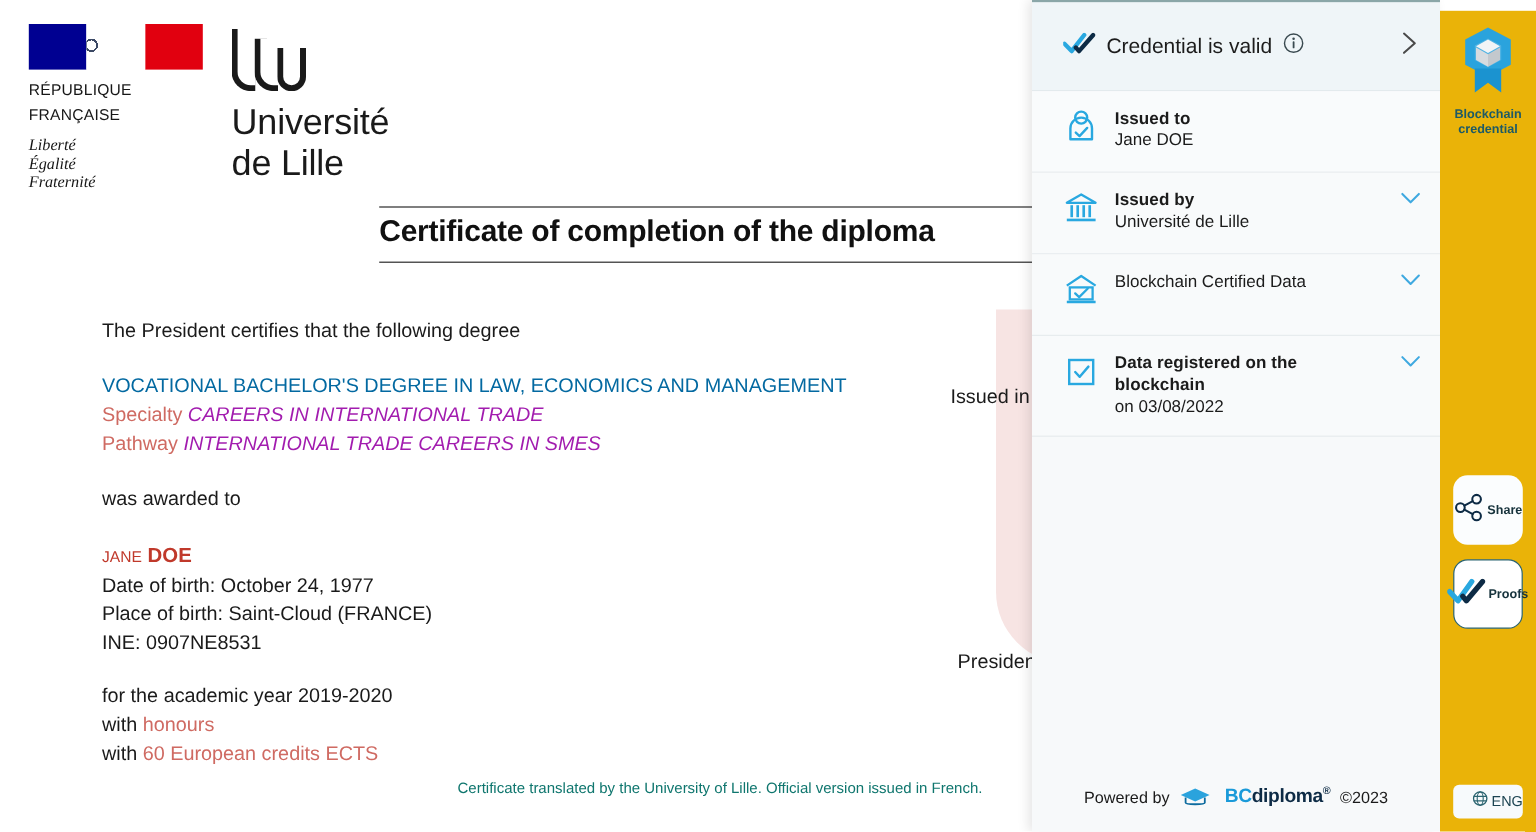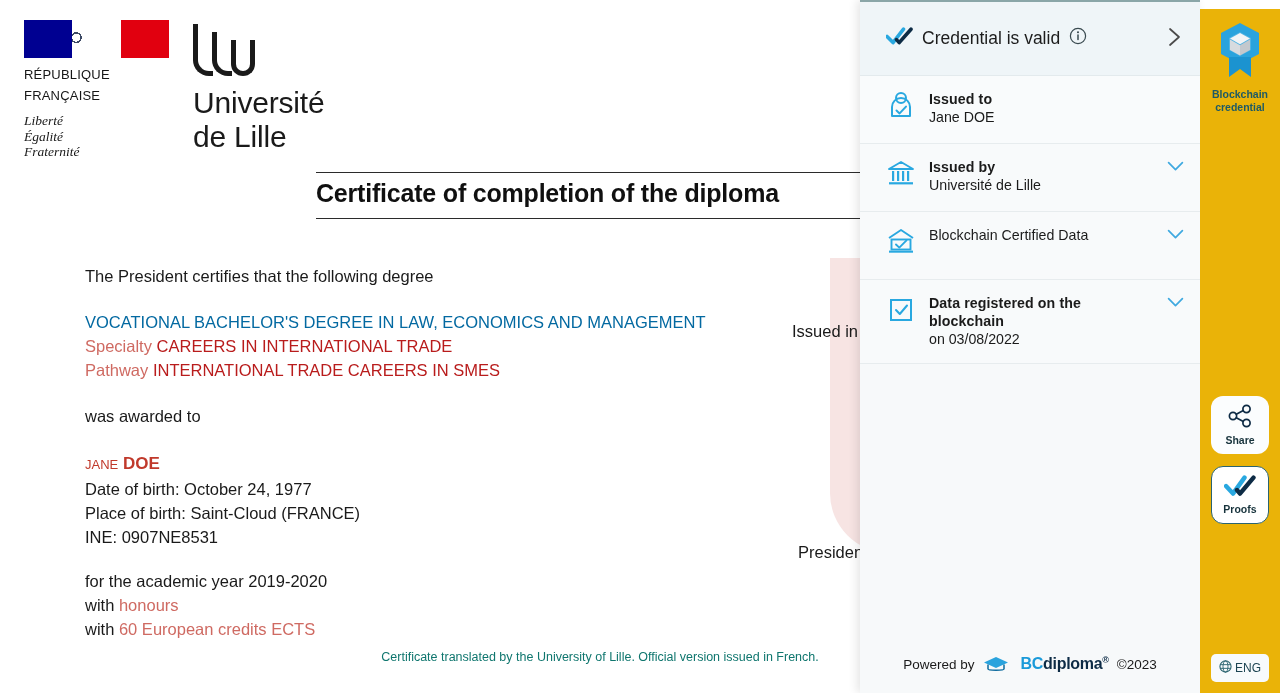--- a/index.html
+++ b/index.html
@@ -87,21 +87,21 @@
 
   
   .cert-body { position:absolute; left:85px; top:264px; width:720px; z-index:2; }
   .line { font-size:16.5px; line-height:24px; color:#1a1a1a; }
   .gap-lg { height:22px; }
   .gap-md { height:20px; }
   .red-soft { color:#cf6a62; }
   .deg-main { font-size:16.5px; line-height:24px; color:#0369a1; font-weight:400; }
   .deg-sub  { font-size:16.5px; line-height:24px; }
   .deg-sub .k { color:#cf6a62; }
-  .deg-sub .v { color:#b91c1c; }
+  .deg-sub .v { color:#a21caf;font-style:italic; }
   .name-line { font-size:17px; line-height:26px; color:#c0392b; }
   .name-first { font-variant:small-caps; text-transform:lowercase; font-size:19px; }
   .name-last { font-weight:700; }
 
   
   .issued-in {
     position:absolute; left:792px; top:322px;
     font-size:16.5px; color:#1a1a1a; z-index:2; white-space:nowrap;
   }
   .president-sig {
@@ -178,31 +178,31 @@
   }
   .badge { margin-top:12px; display:flex; flex-direction:column; align-items:center; }
   .badge-cap {
     font-size:10.5px; font-weight:700; line-height:12.5px;
     color:#1d5a66; text-align:center; margin-top:3px;
   }
   .rail-spacer { flex:1; }
   .rail-btn {
     width:58px; height:58px; margin-bottom:12px;
     border-radius:12px;
-    display:flex; flex-direction:column; align-items:center; justify-content:center;
+    display:flex; flex-direction:row; align-items:center; justify-content:center;
     gap:2px; cursor:pointer;
     background:#fbfdfe;
   }
   .rail-btn.sel { border:1.6px solid #2b6470; background:#ffffff; }
   .rail-btn-lbl { font-size:10.5px; font-weight:700; color:#17333c; }
   .rail-bottom-gap { height:118px; }
   .lang-btn {
     width:58px; height:28px; margin-bottom:20px;
     background:#f7fafc; border-radius:5px;
-    display:flex; align-items:center; justify-content:center; gap:3px;
+    display:flex; align-items:center; justify-content:flex-end; gap:3px;
     cursor:pointer;
   }
   .lang-txt { font-size:12px; color:#1c4452; font-weight:400; }
 </style>
 </head>
 <body>
 
 <div id="app">
 
   <div id="certificate">

